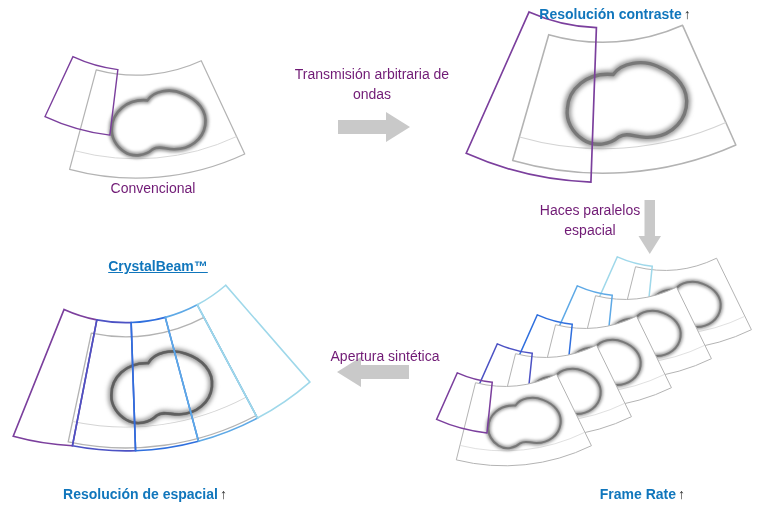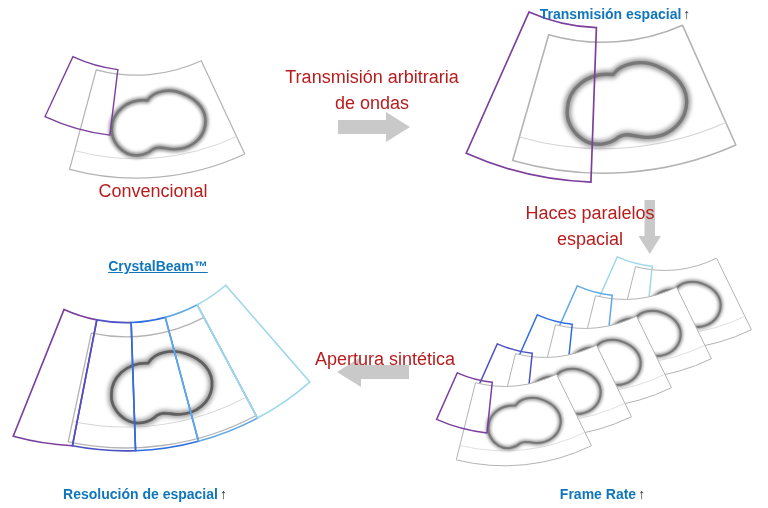--- a/index.html
+++ b/index.html
@@ -2,21 +2,21 @@
 <html><head>
 <meta charset="utf-8">
 <style>
   html,body{margin:0;padding:0;}
   body{
     width:768px;height:508px;position:relative;background:#ffffff;
     font-family:"Liberation Sans", sans-serif;overflow:hidden;
   }
   .stage{position:absolute;left:0;top:0;width:768px;height:508px;}
   .lbl{
-    position:absolute;text-align:center;font-size:18px;color:#b91c1c;
+    position:absolute;text-align:center;font-size:14px;color:#701a75;
     line-height:1.45;
   }
   .lbl.blue{color:#1076bc;font-weight:bold;font-size:14px;}
   .lbl .up{color:#2b2b2b;font-weight:bold;padding-left:2px;}
 </style>
 </head>
 <body>
 
 <svg class="stage" width="768" height="508" viewBox="0 0 768 508">
   <defs>
@@ -89,26 +89,26 @@
   <use href="#arrowR" transform="translate(338,112)" fill="#c9c9c9"></use>
   <use href="#arrowR" transform="translate(661,200) rotate(90) scale(0.75)" fill="#c9c9c9"></use>
   <use href="#arrowL" transform="translate(337,357)" fill="#c9c9c9"></use>
 </svg>
 
 <div class="lbl" style="left:73px;top:178px;width:160px;">Convencional</div>
 
 <div class="lbl" style="left:282px;top:64px;width:180px;">Transmisión arbitraria de ondas</div>
 
 <div class="lbl blue" style="left:500px;top:4px;width:230px;">
-  <span>Transmisión espacial</span><span class="up">↑</span>
+  <span>Resolución contraste</span><span class="up">↑</span>
 </div>
 
 <div class="lbl" style="left:515px;top:200px;width:150px;">Haces paralelos espacial</div>
 
-<div class="lbl blue" style="left:520px;top:484px;width:165px;">
+<div class="lbl blue" style="left:520px;top:484px;width:165px;text-align:right;">
   <span>Frame Rate</span><span class="up">↑</span>
 </div>
 
 <div class="lbl" style="left:305px;top:346px;width:160px;">Apertura sintética</div>
 
 <div class="lbl blue" style="left:78px;top:256px;width:160px;text-decoration:underline;">CrystalBeam™</div>
 
 <div class="lbl blue" style="left:20px;top:484px;width:250px;">
   <span>Resolución de espacial</span><span class="up">↑</span>
 </div>

